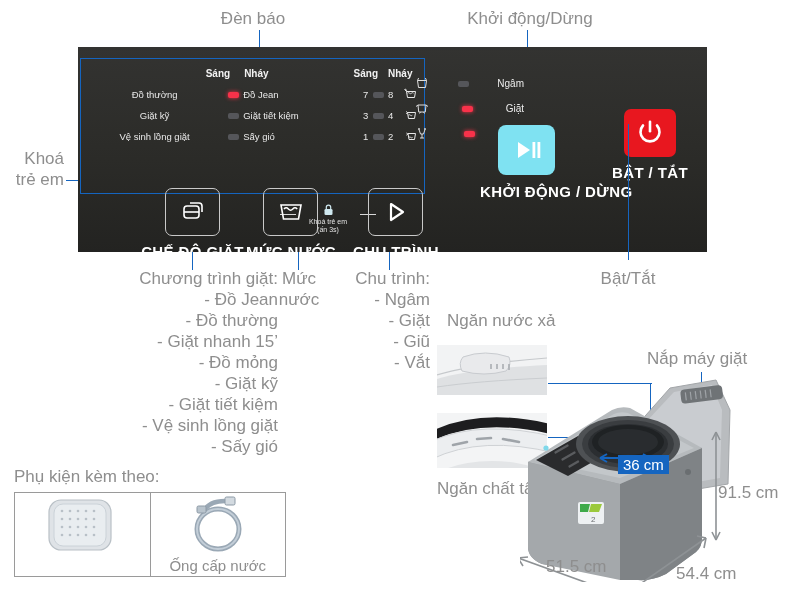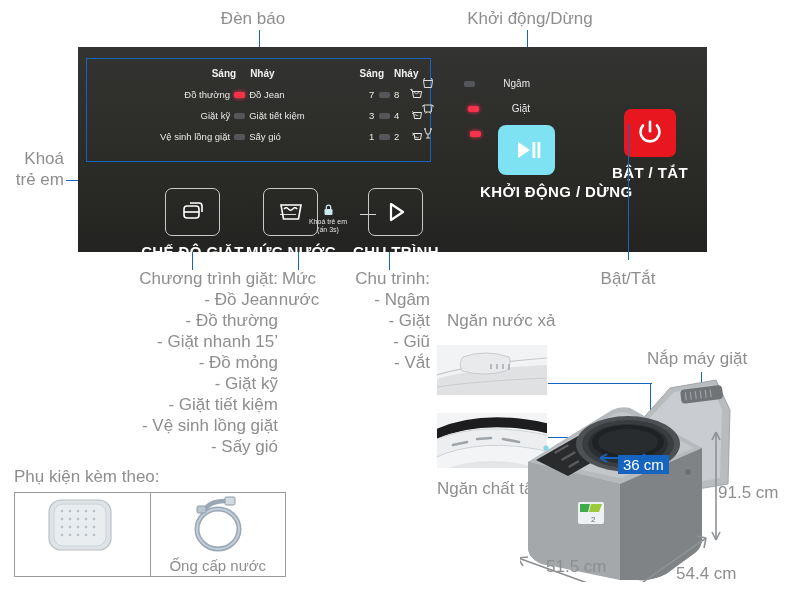--- a/index.html
+++ b/index.html
@@ -19,36 +19,36 @@
   .vline{width:1.4px;}
   .hline{height:1.4px;}
 
   
   #panel{
     left:78px;top:47px;width:629px;height:205px;
     background:#2b2b29;
     background:linear-gradient(180deg,#333331 0%,#2b2b28 55%,#232321 100%);
   }
   #display{
-    position:absolute;left:8px;top:11px;width:345px;height:104px;
+    position:absolute;left:2px;top:11px;width:345px;height:136px;
     border:1.4px solid #1565c0;
     box-sizing:border-box;
   }
   .dgrid{
     position:absolute;inset:0;
     padding:4px 4px 2px 4px;
     box-sizing:border-box;
   }
   table.prog{
     border-collapse:collapse;width:100%;
     font-size:9.5px;color:#e9e9e9;
   }
   table.prog td{padding:0;vertical-align:middle;height:21px;}
   .hdr td{color:#f2f2f2;font-size:10px;font-weight:bold;height:14px;padding-bottom:1px;}
-  .c-l{text-align:right;padding-right:3px !important;white-space:nowrap;margin-top:26px;}
+  .c-l{text-align:center;padding-right:3px !important;white-space:nowrap;margin-top:26px;}
   .c-led{width:13px;text-align:center;}
   .c-r{text-align:left;padding-left:3px !important;white-space:nowrap;}
   .c-num{text-align:right;width:12px;padding-right:2px !important;}
   .c-icon{width:18px;text-align:center;}
   .led{
     display:inline-block;width:11px;height:6px;border-radius:2px;
     background:#55565a;vertical-align:middle;
   }
   .led.on{background:#f8324a;box-shadow:0 0 4px #ff2f46;}
   .hdr .h1{text-align:right;padding-right:10px !important;}

